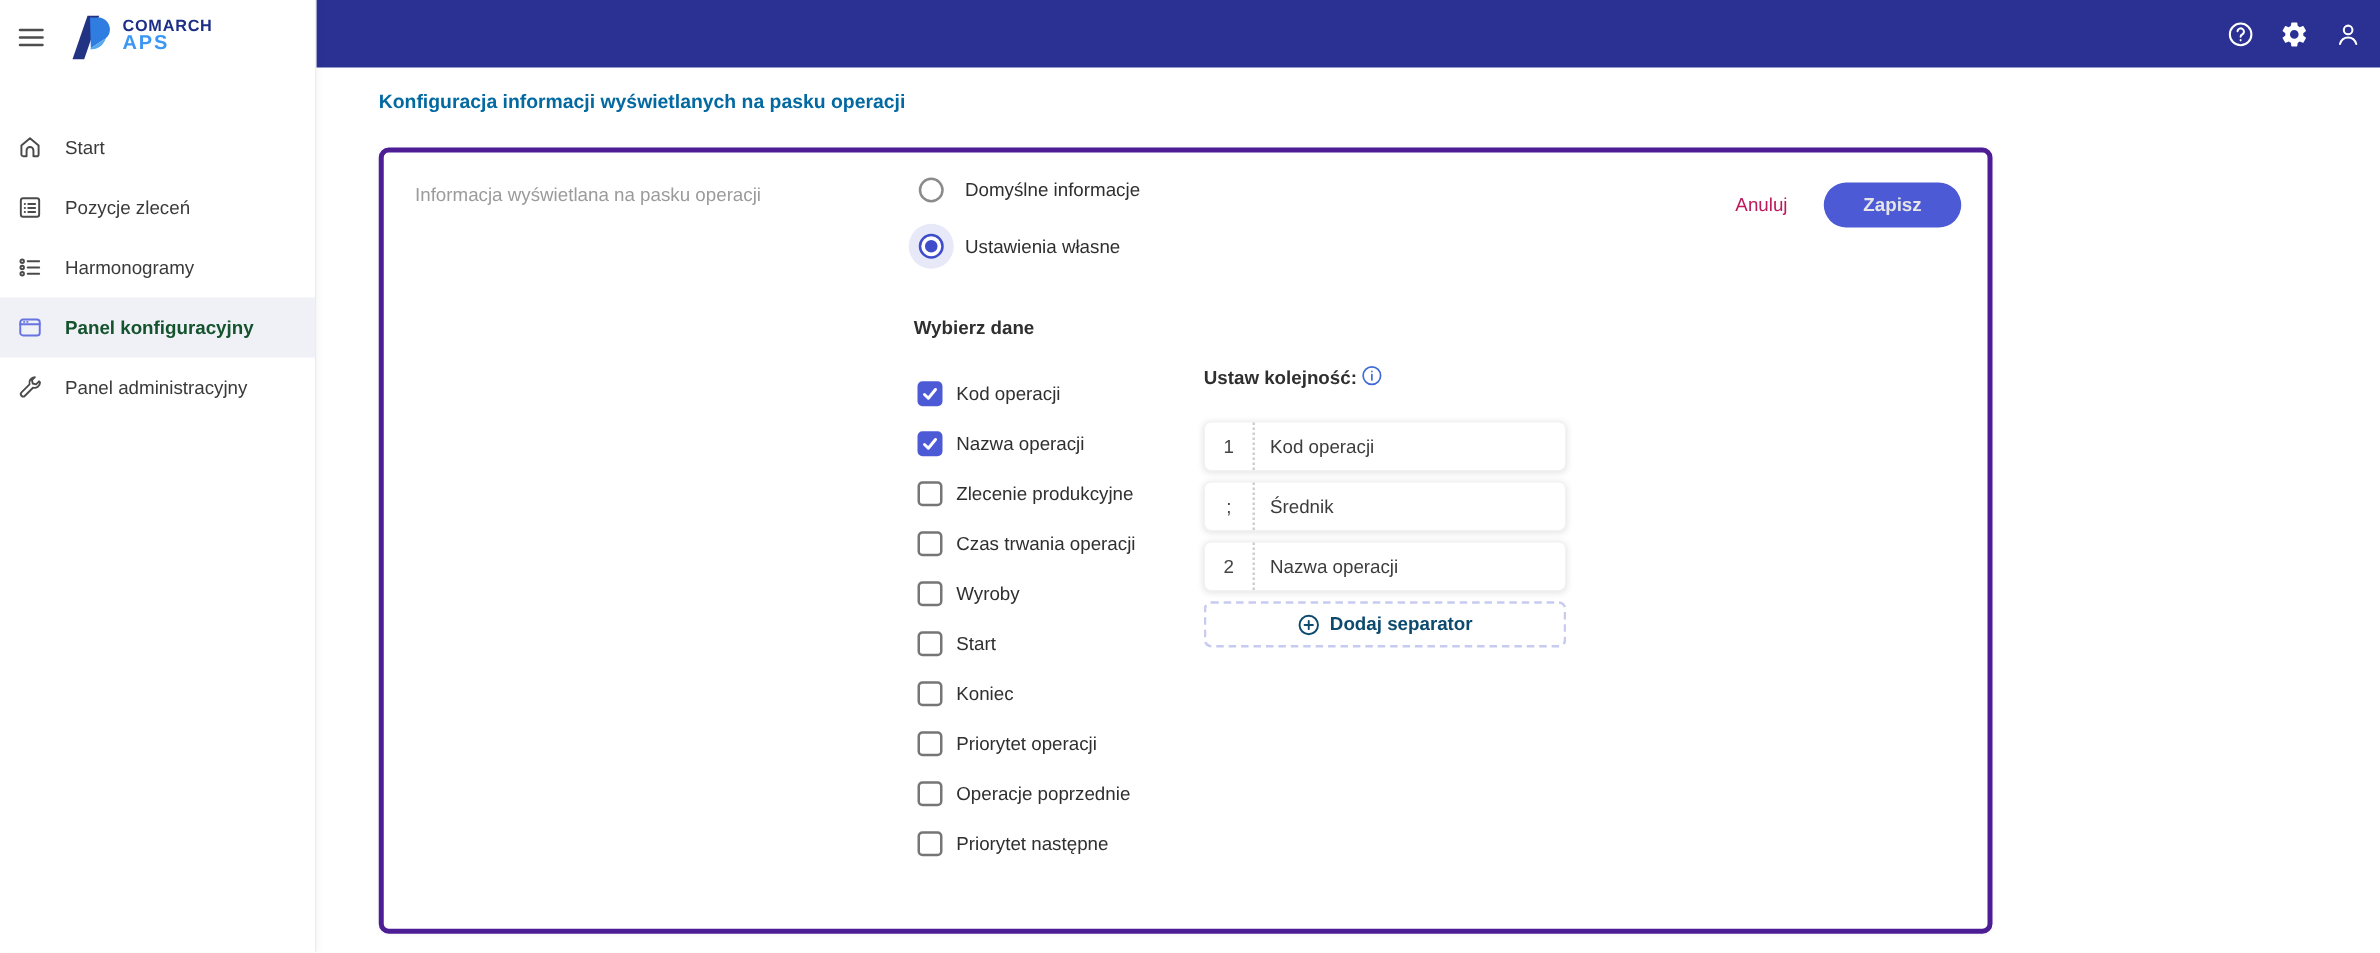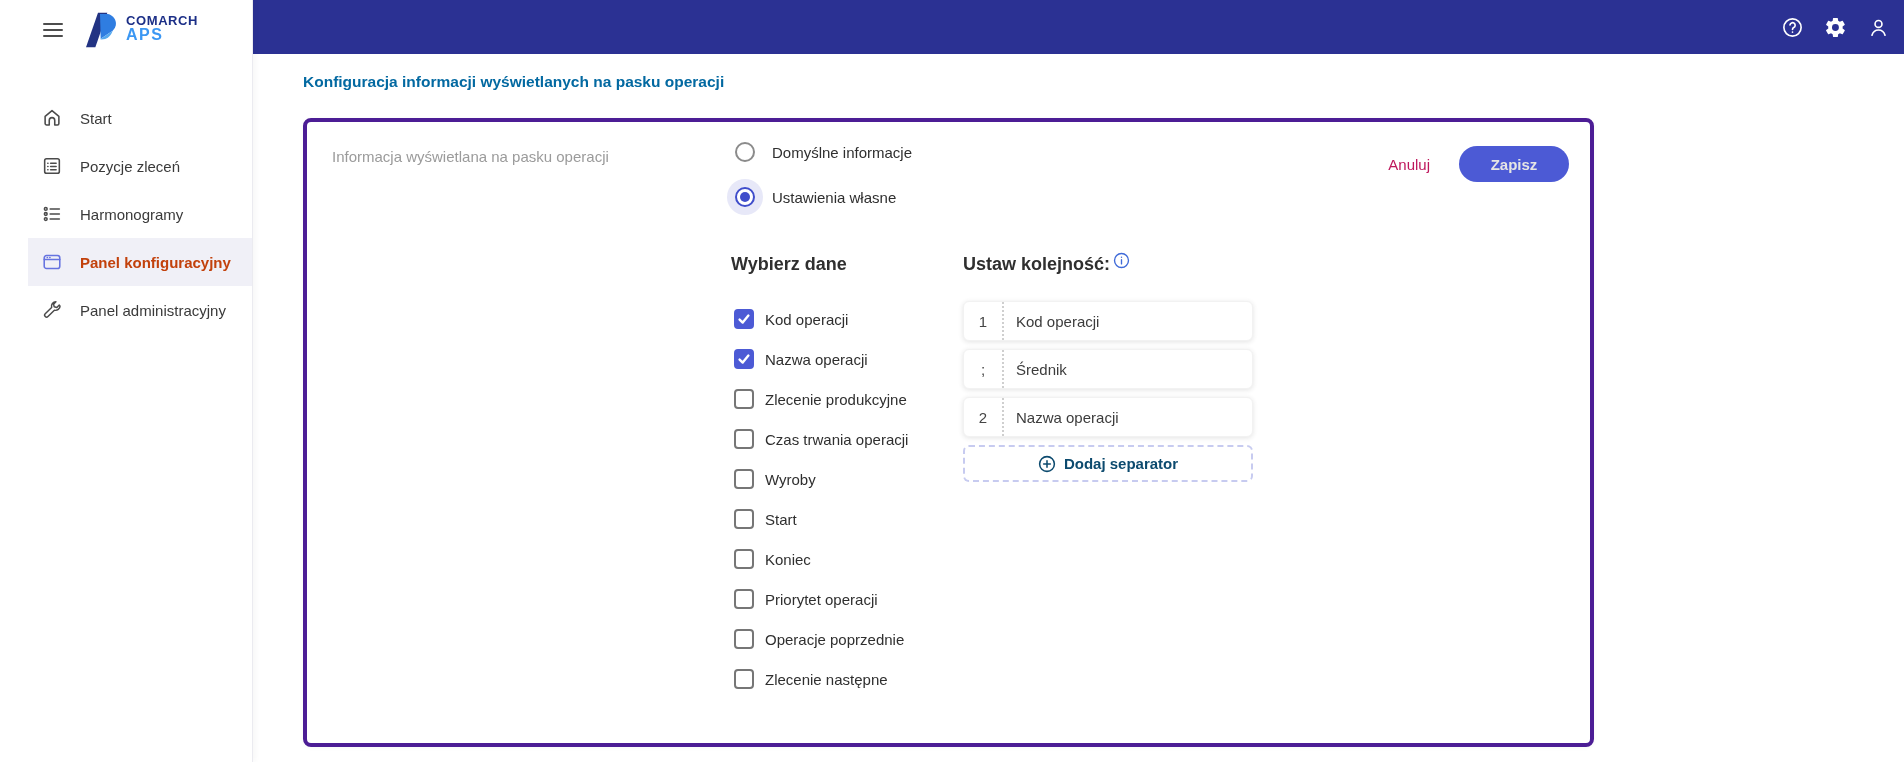--- a/index.html
+++ b/index.html
@@ -2,37 +2,37 @@
 <html><head>
 <meta charset="utf-8">
 <style>
   * { margin:0; padding:0; box-sizing:border-box; }
   html,body { width:1904px; height:762px; overflow:hidden; background:#fff;
     font-family:"Liberation Sans","DejaVu Sans",sans-serif; }
   .app { display:flex; width:100%; height:100%; }
 
   
   .sidebar { width:253px; height:100%; background:#fff; border-right:1px solid #ebebf0;
-    box-shadow:2px 0 6px rgba(0,0,0,.04); position:relative; z-index:2; flex:0 0 253px;padding-left:28px; }
+    box-shadow:2px 0 6px rgba(0,0,0,.04); position:relative; z-index:2; flex:0 0 253px; }
   .sidebar-header { height:54px; display:flex; align-items:center; position:relative; }
   .hamburger { width:20px; display:flex; flex-direction:column; gap:4px; margin-left:15px; margin-top:6px; cursor:pointer; }
   .hamburger span { display:block; height:2px; background:#4d4d4d; border-radius:1px; }
   .logo { display:flex; align-items:center; margin-left:15px; }
   .logo-mark { width:40px; height:46px; margin-top:6px; }
   .logo-text { margin-left:8px; line-height:1.05; margin-top:4px; }
   .logo-company { font-size:13px; font-weight:bold; letter-spacing:.6px; color:#1c2f87; }
   .logo-product { font-size:16px; font-weight:bold; letter-spacing:1.5px; color:#3b97f3; }
 
   .nav { margin-top:40px; }
   .nav-item { height:48px; display:flex; align-items:center; padding-left:13px; cursor:pointer;
     color:#3a3a3a; font-size:15px; }
   .nav-item .nav-icon { width:22px; height:22px; color:#4b4b4b; flex:0 0 22px; }
   .nav-item .nav-label { margin-left:17px; }
   .nav-item.active { background:#f0f0f7; }
-  .nav-item.active .nav-label { font-weight:bold; color:#c2410c; }
+  .nav-item.active .nav-label { font-weight:bold; color:#14532d; }
   .nav-item.active .nav-icon { color:#6673e0; }
 
   
   .main { flex:1; display:flex; flex-direction:column; background:#fff; }
   .topbar { height:54px; background:#2b3193; display:flex; align-items:center; flex:0 0 54px; }
   .topbar-icons { margin-left:auto; display:flex; align-items:center; gap:20px; padding-right:14px; }
   .topbar-icons .tb-icon { width:23px; height:23px; color:#fff; cursor:pointer; display:block; }
 
   .content { flex:1; position:relative; }
   .page-title { margin:19px 0 0 50px; font-size:15.5px; font-weight:bold; color:#0369a1; }
@@ -51,34 +51,34 @@
   .radio-row.checked .radio-circle { border-color:#3f4dcb; }
   .radio-dot { width:10px; height:10px; border-radius:50%; background:#3f4dcb; display:none; }
   .radio-row.checked .radio-dot { display:block; }
   .radio-label { margin-left:9px; font-size:15px; color:#2f2f2f; }
 
   .form-actions { position:absolute; top:24px; right:21px; height:36px; display:flex; align-items:center; gap:29px; }
   .cancel-link { font-size:15px; font-weight:500; color:#be185d; cursor:pointer; }
   .save-button { width:110px; height:36px; border:none; border-radius:18px; background:#4c5ad5; color:#e5e5e5;
     font-size:15px; font-weight:bold; font-family:Liberation Sans, sans-serif; cursor:pointer; }
 
-  .col-title { font-size:18px; font-weight:bold; color:#2f2f2f; }
+  .col-title { font-size:15px; font-weight:bold; color:#2f2f2f; }
 
   .choose-col { position:absolute; left:424px; top:132px; }
   .check-list { margin-top:24px; }
   .check-row { height:40px; display:flex; align-items:center; cursor:pointer; padding-left:3px; }
   .checkbox { width:20px; height:20px; border:2px solid #767676; border-radius:4px; background:#fff;
     display:flex; align-items:center; justify-content:center; flex:0 0 20px; }
   .checkbox .tick { display:none; width:14px; height:14px; }
   .checkbox.checked { background:#4c5ad5; border-color:#4c5ad5; }
   .checkbox.checked .tick { display:block; }
   .check-label { margin-left:11px; font-size:15px; color:#2f2f2f; }
 
   .order-col { position:absolute; left:656px; top:132px; }
-  .order-header { display:flex; align-items:flex-start; }
+  .order-header { display:flex; align-items:flex-start;margin-top:40px; }
   .info-icon { width:17px; height:17px; margin-left:3px; margin-top:-2px; color:#3f6ad8; cursor:pointer; }
   .order-list { margin-top:26px; }
   .order-item { width:290px; height:40px; margin-bottom:8px; background:#fff; border:1px solid #f2f2f2;
     border-radius:6px; box-shadow:0 1px 5px rgba(60,60,60,.14); display:flex; align-items:stretch; cursor:grab; }
   .order-key { width:40px; display:flex; align-items:center; justify-content:center; font-size:15px; color:#454545;
     border-right:2px dotted #cfcfcf; }
   .order-label { display:flex; align-items:center; padding-left:12px; font-size:15px; color:#3c3c3c; }
   .add-separator { width:290px; height:37px; border:2px dashed #c7cbf0; border-radius:6px; background:#fff;
     display:flex; align-items:center; justify-content:center; gap:8px; color:#0c4a6e; font-size:15px;
     font-weight:bold; font-family:inherit; cursor:pointer; }
@@ -280,21 +280,21 @@
               <span class="checkbox">
                 
               </span>
               <span class="check-label">Operacje poprzednie</span>
             </div>
 
             <div class="check-row">
               <span class="checkbox">
                 
               </span>
-              <span class="check-label">Zlecenie następne</span>
+              <span class="check-label">Priorytet następne</span>
             </div>
 
           </div>
         </div>
 
         <div class="order-col">
           <div class="order-header">
             <span class="col-title">Ustaw kolejność:</span>
             <svg class="info-icon" viewBox="0 0 20 20" fill="none" stroke="currentColor" stroke-width="1.6" stroke-linecap="round">
               <circle cx="10" cy="10" r="8.2"></circle>

